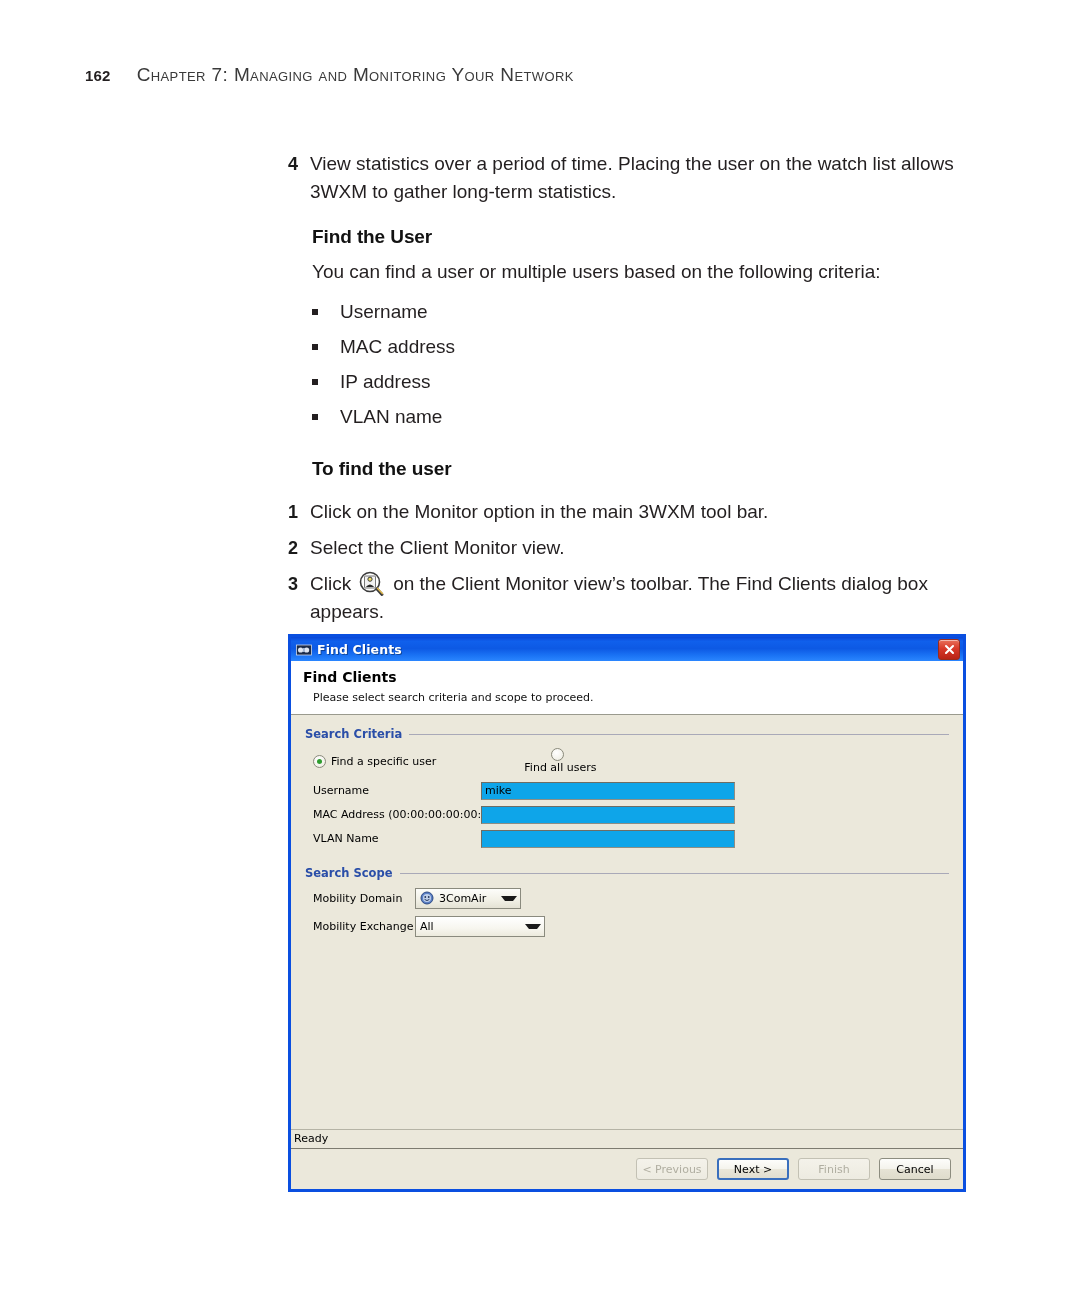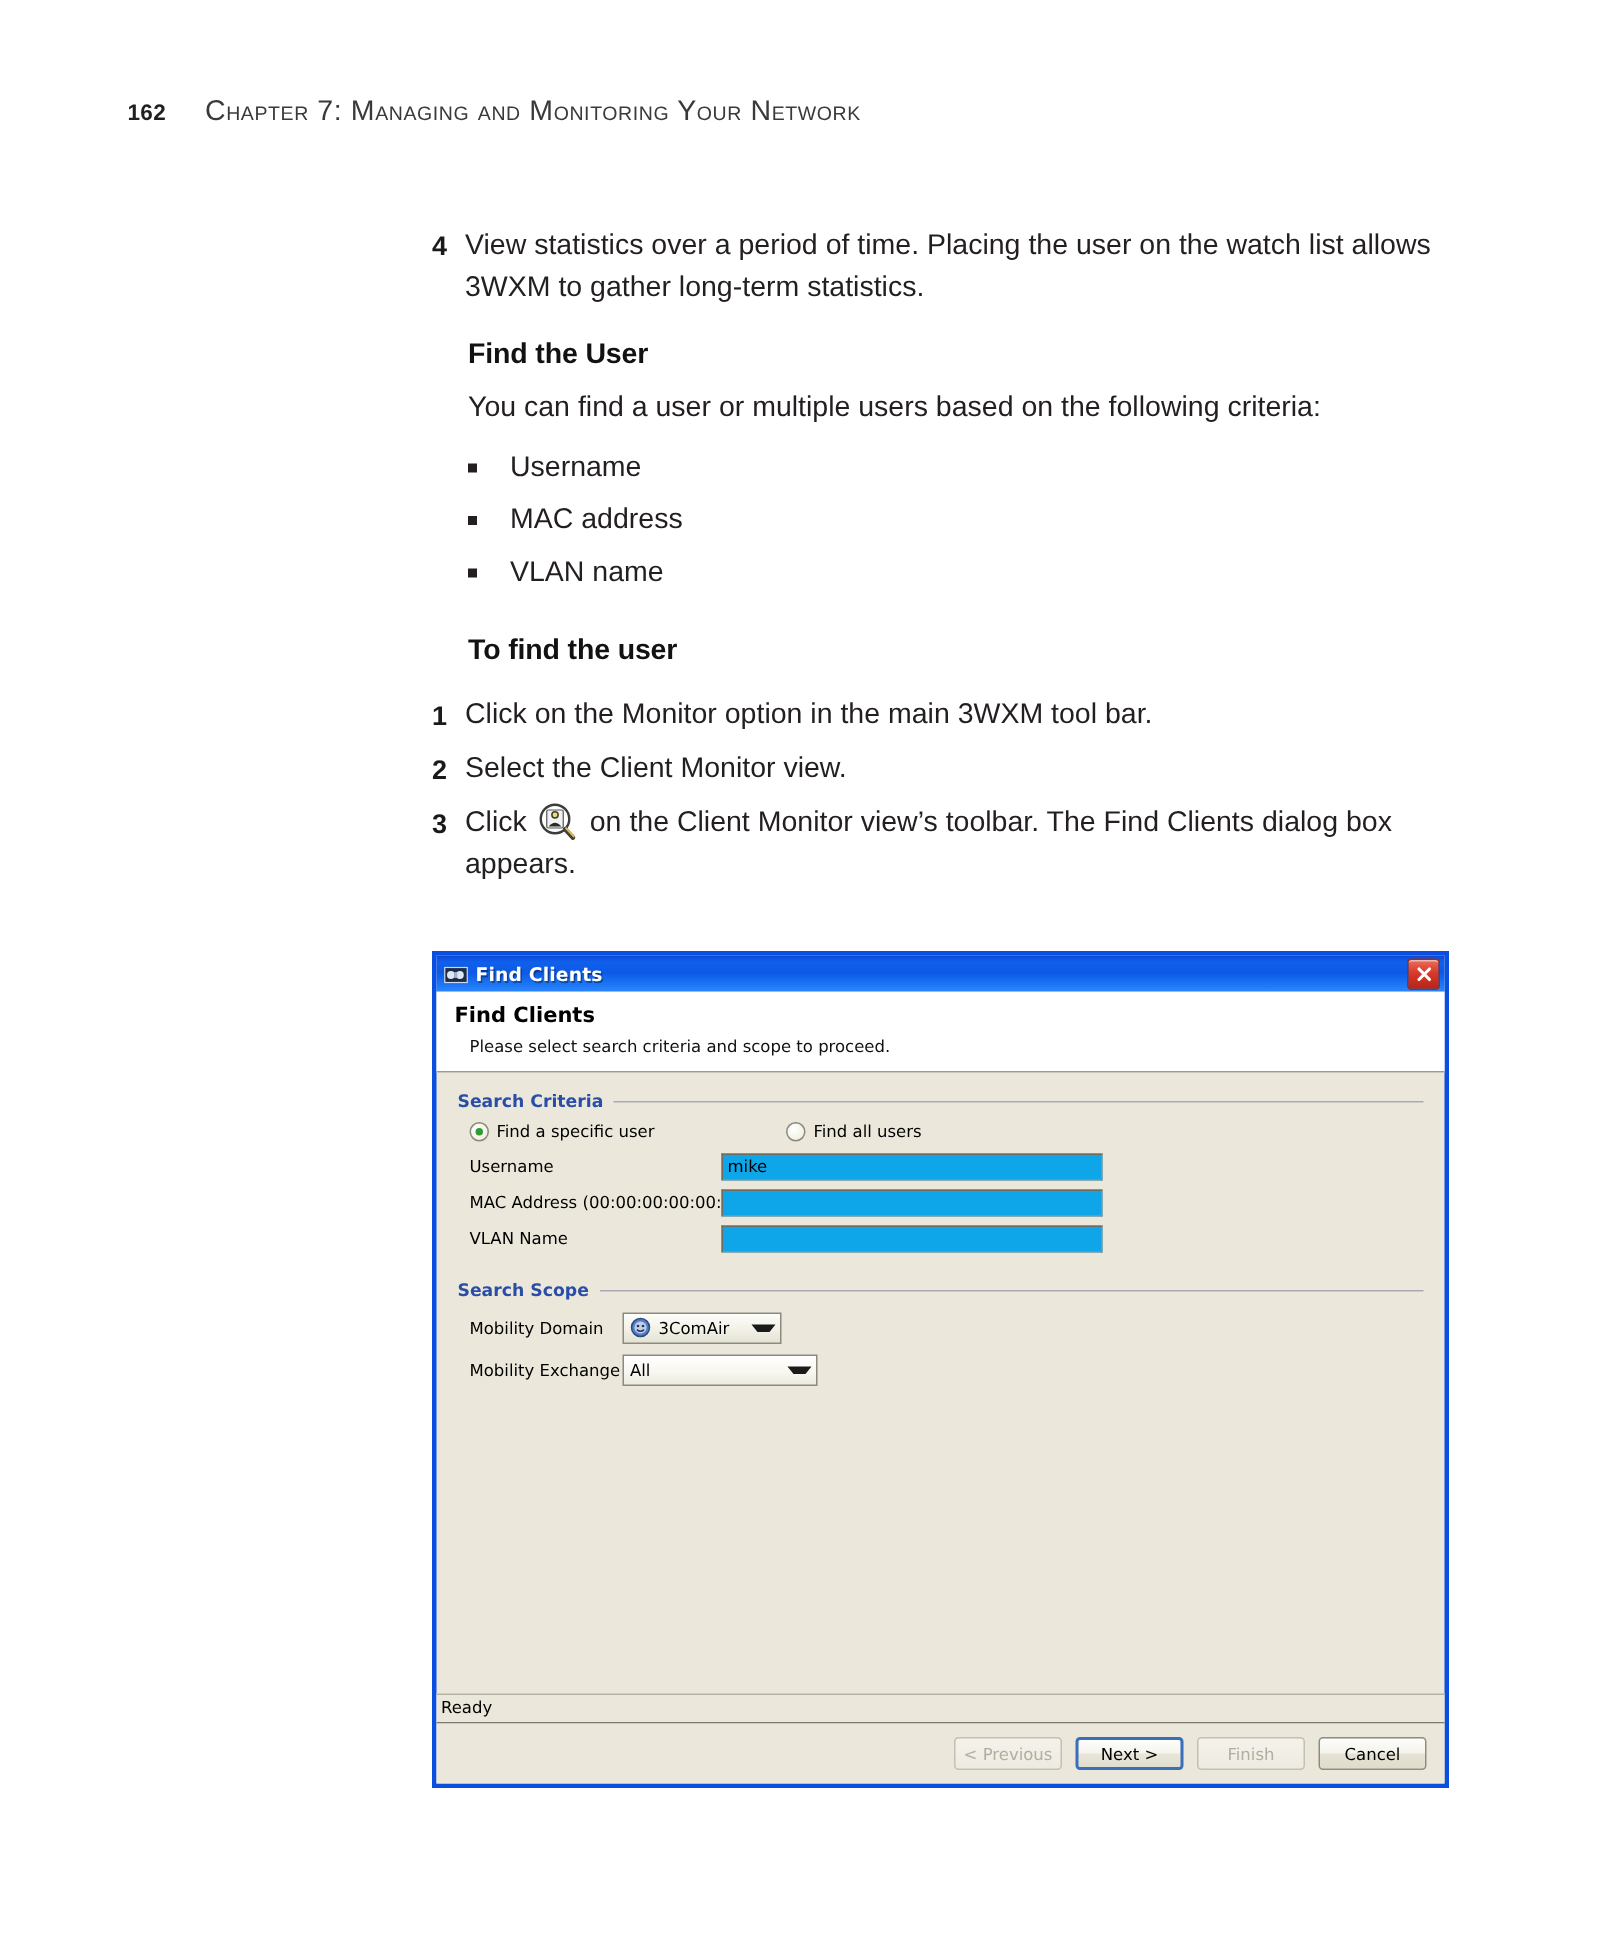--- a/index.html
+++ b/index.html
@@ -222,21 +222,21 @@
     align-items: center;
     margin: 2px 0 7px 8px;
   }
   .radio-item {
     display: flex;
     align-items: center;
     font-size: 11px;
     color: #000;
     cursor: pointer;
   }
-  .radio-item.second { margin-left: 88px; }
+  .radio-item.second { margin-left: 88px; flex-direction: column; }
   .radio-dot {
     width: 11px;
     height: 11px;
     border-radius: 50%;
     border: 1px solid #8a8a7c;
     background: radial-gradient(circle at 40% 35%, #ffffff 0%, #f2f1e8 70%, #dedbcd 100%);
     margin-right: 5px;
     display: flex;
     align-items: center;
     justify-content: center;
@@ -394,20 +394,24 @@
   <div class="para">You can find a user or multiple users based on the following criteria:</div>
 
   <ul class="bullet-list">
     <li>
       <span class="bullet-sq"></span>
       <span>Username</span>
     </li>
     <li>
       <span class="bullet-sq"></span>
       <span>MAC address</span>
+    </li>
+    <li>
+      <span class="bullet-sq"></span>
+      <span>IP address</span>
     </li>
     <li>
       <span class="bullet-sq"></span>
       <span>VLAN name</span>
     </li>
   </ul>
 
   <div class="h-sub" style="margin-top:24px">To find the user</div>
 
   <div class="steps-block">

